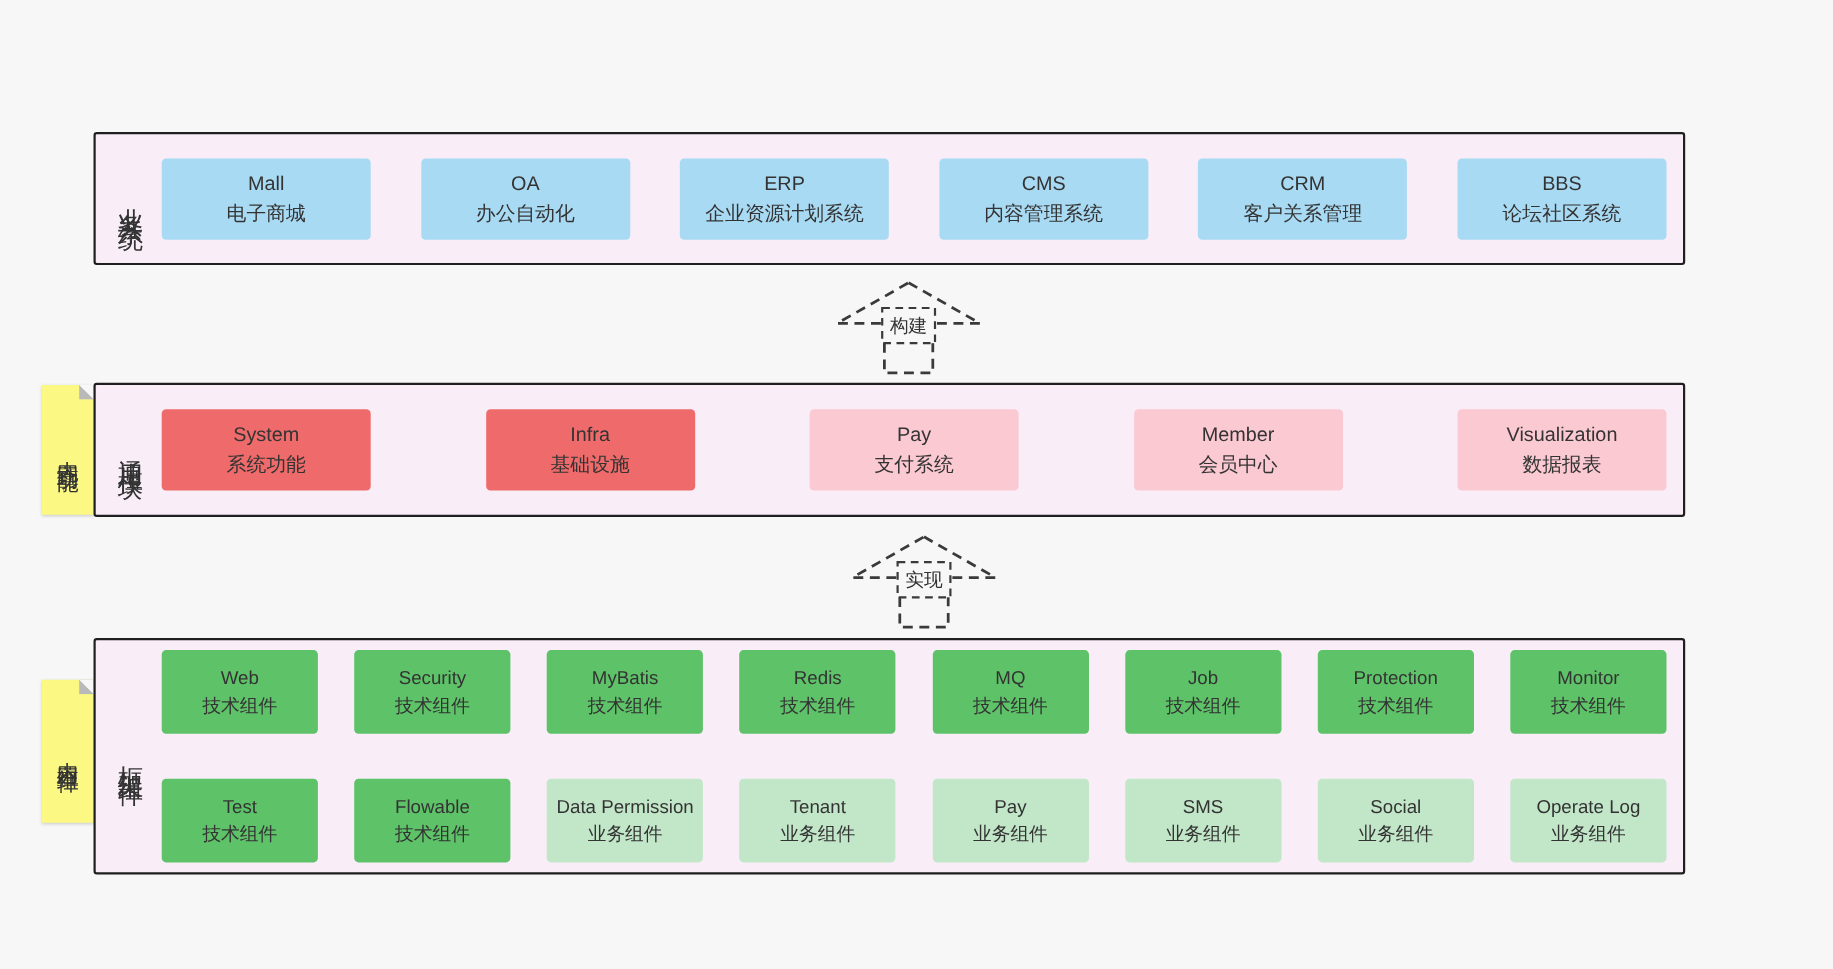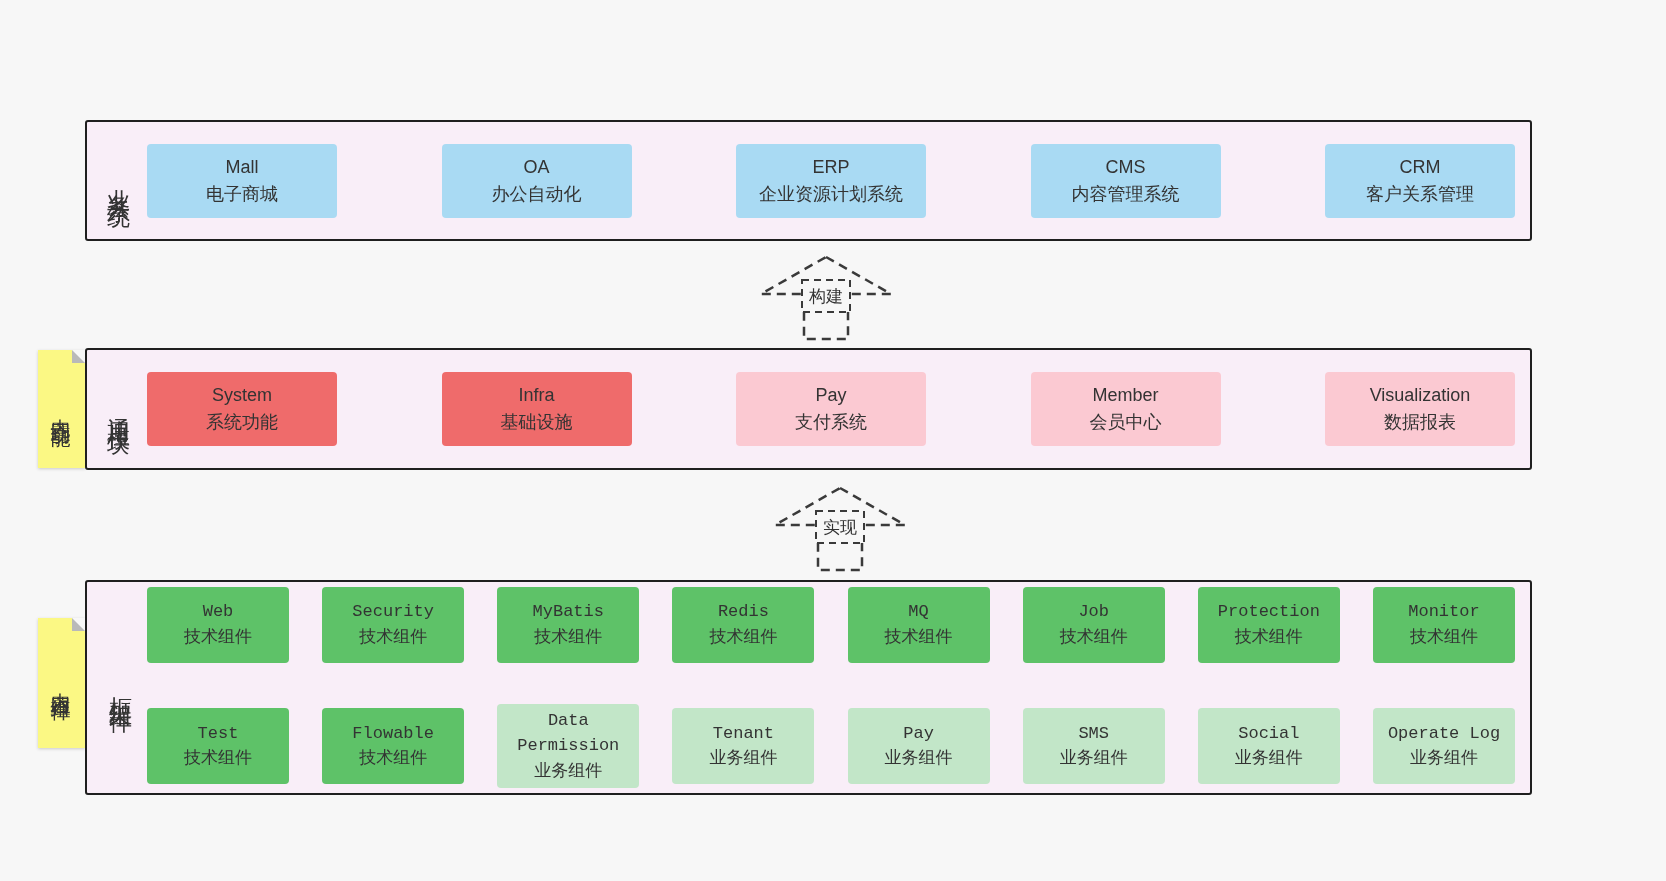--- a/index.html
+++ b/index.html
@@ -16,21 +16,21 @@
   .layer {
     position: absolute;
     left: 85px;
     width: 1447px;
     background: #f9eef8;
     border: 2px solid #1f1f1f;
     border-radius: 3px;
   }
   .layer-business   { top: 120px; height: 121px; display: flex; align-items: center; }
   .layer-modules    { top: 348px; height: 122px; display: flex; align-items: center; }
-  .layer-components { top: 580px; height: 215px; display: flex; flex-direction: column; justify-content: center; gap: 41px; font-family: Liberation Mono, monospace; }
+  .layer-components { top: 580px; height: 215px; display: flex; flex-direction: column; justify-content: center; gap: 41px; }
 
   .layer-label {
     position: absolute;
     left: 17px; top: 50%;
     transform: translateY(-50%);
     writing-mode: vertical-lr;
     text-orientation: upright;
     font-size: 23px;
     letter-spacing: 5px;
     color: #333;
@@ -131,20 +131,24 @@
       <div>企业资源计划系统</div>
     </div>
     <div class="box b190 blue">
       <div>CMS</div>
       <div>内容管理系统</div>
     </div>
     <div class="box b190 blue">
       <div>CRM</div>
       <div>客户关系管理</div>
     </div>
+    <div class="box b190 blue">
+      <div>BBS</div>
+      <div>论坛社区系统</div>
+    </div>
   </div>
 </section>
 
 <div class="arrow arrow-build">
   <svg width="138" height="88" viewBox="0 0 138 88">
     <polygon class="arrow-shape" points="69,3 134,40 91,40 91,85 47,85 47,40 4,40"></polygon>
     <rect class="arrow-label-box" x="45" y="26" width="48" height="32"></rect>
     <text class="arrow-label" x="69" y="48" text-anchor="middle">构建</text>
   </svg>
 </div>

